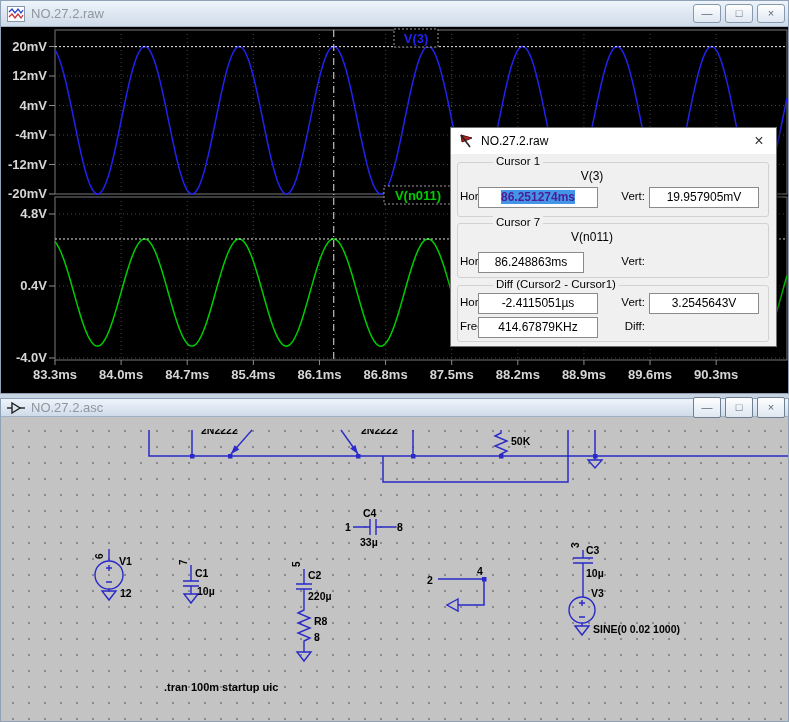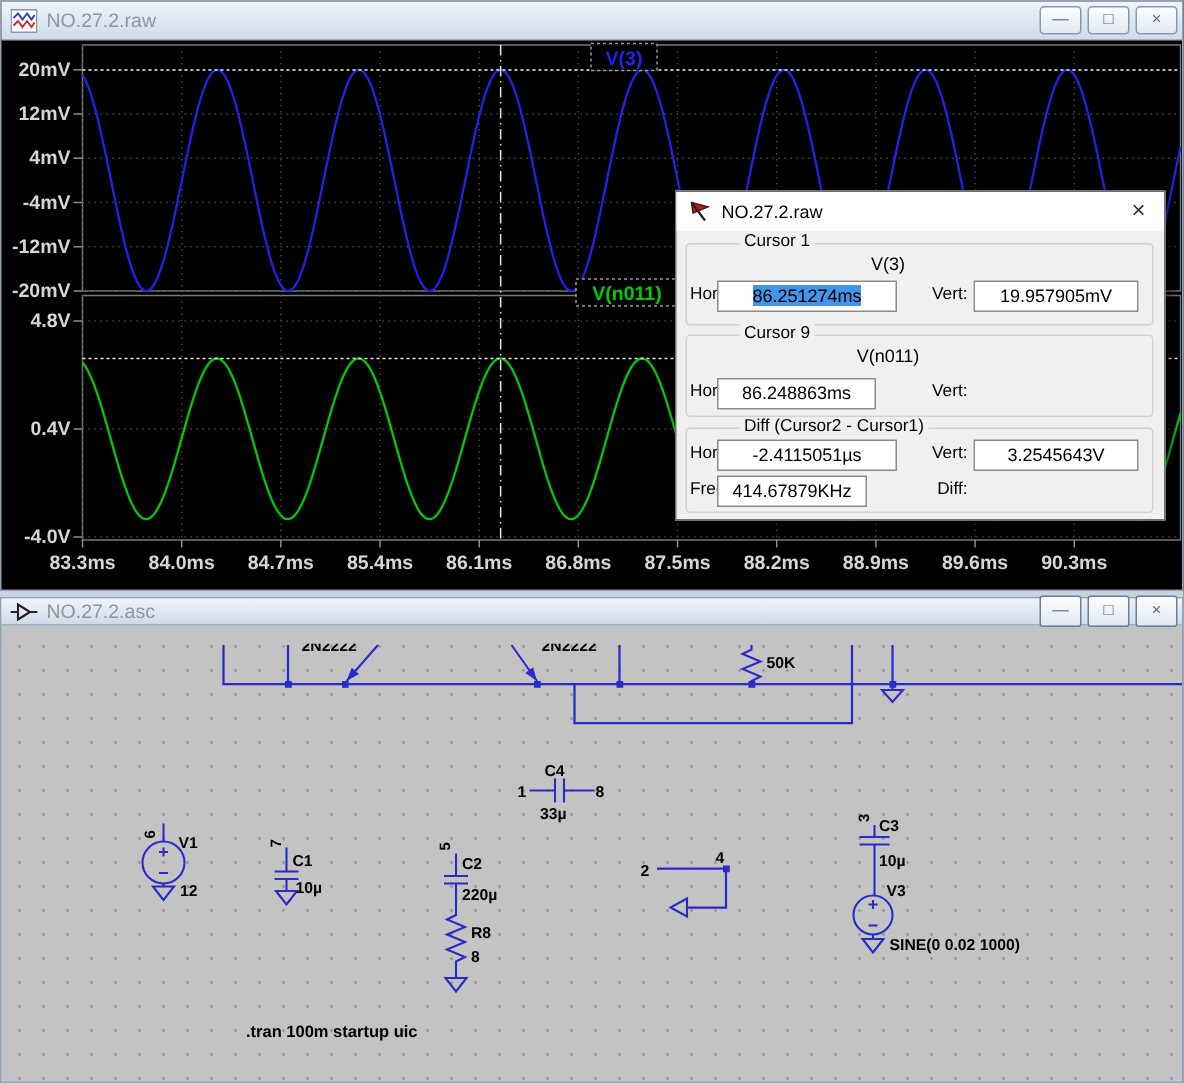--- a/index.html
+++ b/index.html
@@ -47,21 +47,21 @@
     display:flex;align-items:center;}
   #dlg .dtitle .dtext{font-size:12px;margin-left:6px;}
   #dlg .dclose{position:absolute;right:6px;top:2px;width:22px;height:22px;
     font-size:16px;color:#333;display:flex;align-items:center;justify-content:center;}
   .grp{position:absolute;border:1px solid #d2d2d2;border-radius:3px;}
   .grplbl{position:absolute;background:#f0f0f0;padding:0 3px;font-size:11.5px;margin-left:34px;}
   .tracename{position:absolute;text-align:center;font-size:12px;}
   .flabel{position:absolute;font-size:11.5px;}
   .fld{position:absolute;height:21px;background:#fff;border:1px solid #8a8a8a;
     text-align:center;line-height:19px;font-size:12px;overflow:hidden;}
-  .sel{background:#4495e8;color:#000000;}
+  .sel{background:#4495e8;color:#4c1d95;font-weight:bold;}
 
   
   #canvas{position:absolute;left:0;top:30px;width:787px;height:292px;overflow:hidden;
     background-color:#c3c3c3;
     background-image:radial-gradient(circle,#8a8a8a 0.9px,rgba(0,0,0,0) 1.1px);
     background-size:16px 16px;background-position:4px 10px;text-decoration:underline;}
   .w{fill:none;stroke:#2a2ac8;stroke-width:1.5;}
   .sym{fill:none;stroke:#2a2ac8;stroke-width:1.4;}
   .dot{fill:#2a2ac8;}
   .ah{fill:#2a2ac8;stroke:none;}
@@ -184,34 +184,34 @@
 
   <div class="grp" style="left:6px;top:34px;width:312px;height:55px"></div>
   <span class="grplbl" style="left:8px;top:27px">Cursor 1</span>
   <div class="tracename" style="left:6px;top:41px;width:270px">V(3)</div>
   <span class="flabel" style="left:9px;top:62px">Horz:</span>
   <div class="fld" style="left:27px;top:59px;width:120px"><span class="sel">86.251274ms</span></div>
   <span class="flabel" style="left:160px;top:62px;width:34px;text-align:right">Vert:</span>
   <div class="fld" style="left:198px;top:59px;width:110px">19.957905mV</div>
 
   <div class="grp" style="left:6px;top:95px;width:312px;height:55px"></div>
-  <span class="grplbl" style="left:8px;top:88px">Cursor 9</span>
+  <span class="grplbl" style="left:8px;top:88px">Cursor 7</span>
   <div class="tracename" style="left:6px;top:102px;width:270px">V(n011)</div>
   <span class="flabel" style="left:9px;top:127px">Horz:</span>
   <div class="fld" style="left:27px;top:124px;width:106px">86.248863ms</div>
   <span class="flabel" style="left:160px;top:127px;width:34px;text-align:right">Vert:</span>
 
   <div class="grp" style="left:6px;top:157px;width:312px;height:57px"></div>
   <span class="grplbl" style="left:8px;top:150px">Diff (Cursor2 - Cursor1)</span>
   <span class="flabel" style="left:9px;top:168px">Horz:</span>
   <div class="fld" style="left:27px;top:165px;width:120px">-2.4115051µs</div>
   <span class="flabel" style="left:160px;top:168px;width:34px;text-align:right">Vert:</span>
   <div class="fld" style="left:198px;top:165px;width:110px">3.2545643V</div>
   <span class="flabel" style="left:9px;top:192px">Freq:</span>
-  <div class="fld" style="left:27px;top:189px;width:100px">414.67879KHz</div>
+  <div class="fld" style="left:27px;top:189px;width:120px">414.67879KHz</div>
   <span class="flabel" style="left:152px;top:192px;width:42px;text-align:right">Diff:</span>
 </div>
 
 <div class="win" id="asc-win">
   <div class="titlebar">
     <svg class="ticon" width="18" height="16" viewBox="0 0 18 16">
       <line x1="0" y1="8" x2="5" y2="8" stroke="#222" stroke-width="1.4"></line>
       <polygon points="5,3 5,13 13,8" fill="none" stroke="#222" stroke-width="1.4"></polygon>
       <line x1="13" y1="8" x2="18" y2="8" stroke="#222" stroke-width="1.4"></line>
     </svg>

